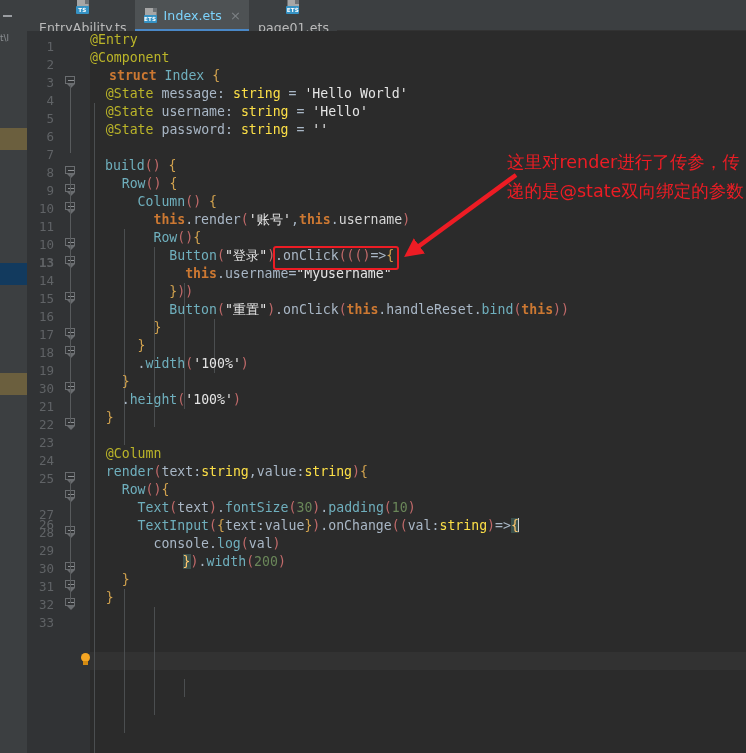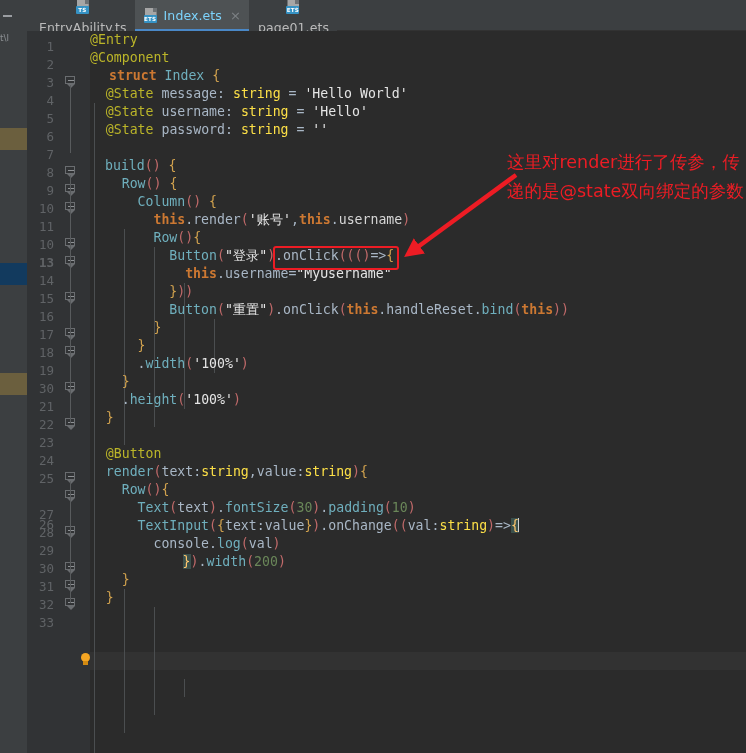--- a/index.html
+++ b/index.html
@@ -466,21 +466,21 @@
           <div class="line" style="top: 234px; left: 95.16px;"><span class="t-this">this</span><span>.</span><span>username</span><span>=</span><span class="t-str">"MyUsername"</span></div>
           <div class="line" style="top: 252px; left: 79.3px;"><span class="t-curly">}</span><span class="t-paren">))</span></div>
           <div class="line" style="top: 270px; left: 79.3px;"><span class="t-meth">Button</span><span class="t-paren">(</span><span class="t-str">"重置"</span><span class="t-paren">)</span><span>.</span><span class="t-prop">onClick</span><span class="t-paren">(</span><span class="t-this">this</span><span>.</span><span>handleReset</span><span>.</span><span class="t-meth">bind</span><span class="t-paren">(</span><span class="t-this">this</span><span class="t-paren">))</span></div>
           <div class="line" style="top: 288px; left: 63.44px;"><span class="t-curly">}</span></div>
           <div class="line" style="top: 306px; left: 47.58px;"><span class="t-curly">}</span></div>
           <div class="line" style="top: 324px; left: 47.58px;"><span>.</span><span class="t-meth">width</span><span class="t-paren">(</span><span class="t-str">'100%'</span><span class="t-paren">)</span></div>
           <div class="line" style="top: 342px; left: 31.72px;"><span class="t-curly">}</span></div>
           <div class="line" style="top: 360px; left: 31.72px;"><span>.</span><span class="t-meth">height</span><span class="t-paren">(</span><span class="t-str">'100%'</span><span class="t-paren">)</span></div>
           <div class="line" style="top: 378px; left: 15.86px;"><span class="t-curly">}</span></div>
           <div class="line" style="top: 396px; left: 0px;">&nbsp;</div>
-          <div class="line" style="top: 414px; left: 15.86px;"><span class="t-ann">@Button</span></div>
+          <div class="line" style="top: 414px; left: 15.86px;"><span class="t-ann">@Column</span></div>
           <div class="line" style="top: 432px; left: 15.86px;"><span class="t-meth">render</span><span class="t-paren">(</span><span>text</span><span class="t-op">:</span><span class="t-type">string</span><span class="t-op">,</span><span>value</span><span class="t-op">:</span><span class="t-type">string</span><span class="t-paren">)</span><span class="t-curly">{</span></div>
           <div class="line" style="top: 450px; left: 31.72px;"><span class="t-meth">Row</span><span class="t-paren">()</span><span class="t-curly">{</span></div>
           <div class="line" style="top: 468px; left: 47.58px;"><span class="t-meth">Text</span><span class="t-paren">(</span><span>text</span><span class="t-paren">)</span><span>.</span><span class="t-meth">fontSize</span><span class="t-paren">(</span><span class="t-num">30</span><span class="t-paren">)</span><span>.</span><span class="t-meth">padding</span><span class="t-paren">(</span><span class="t-num">10</span><span class="t-paren">)</span></div>
           <div class="line" style="top: 486px; left: 47.58px;"><span class="t-meth">TextInput</span><span class="t-paren">(</span><span class="t-curly">{</span><span>text</span><span class="t-op">:</span><span>value</span><span class="t-curly">}</span><span class="t-paren">)</span><span>.</span><span class="t-prop">onChange</span><span class="t-paren">((</span><span>val</span><span class="t-op">:</span><span class="t-type">string</span><span class="t-paren">)</span><span>=&gt;</span><span class="t-bracehl">{</span><span class="caret"></span></div>
           <div class="line" style="top: 504px; left: 63.44px;"><span>console</span><span>.</span><span class="t-meth">log</span><span class="t-paren">(</span><span>val</span><span class="t-paren">)</span></div>
           <div class="line" style="top: 522px; left: 47.58px; margin-left: 45px;"><span class="t-bracehl">}</span><span class="t-paren">)</span><span>.</span><span class="t-meth">width</span><span class="t-paren">(</span><span class="t-num">200</span><span class="t-paren">)</span></div>
           <div class="line" style="top: 540px; left: 31.72px;"><span class="t-curly">}</span></div>
           <div class="line" style="top: 558px; left: 15.86px;"><span class="t-curly">}</span></div>
           <div class="line" style="top: 576px; left: 0px;">&nbsp;</div>
         </div>

